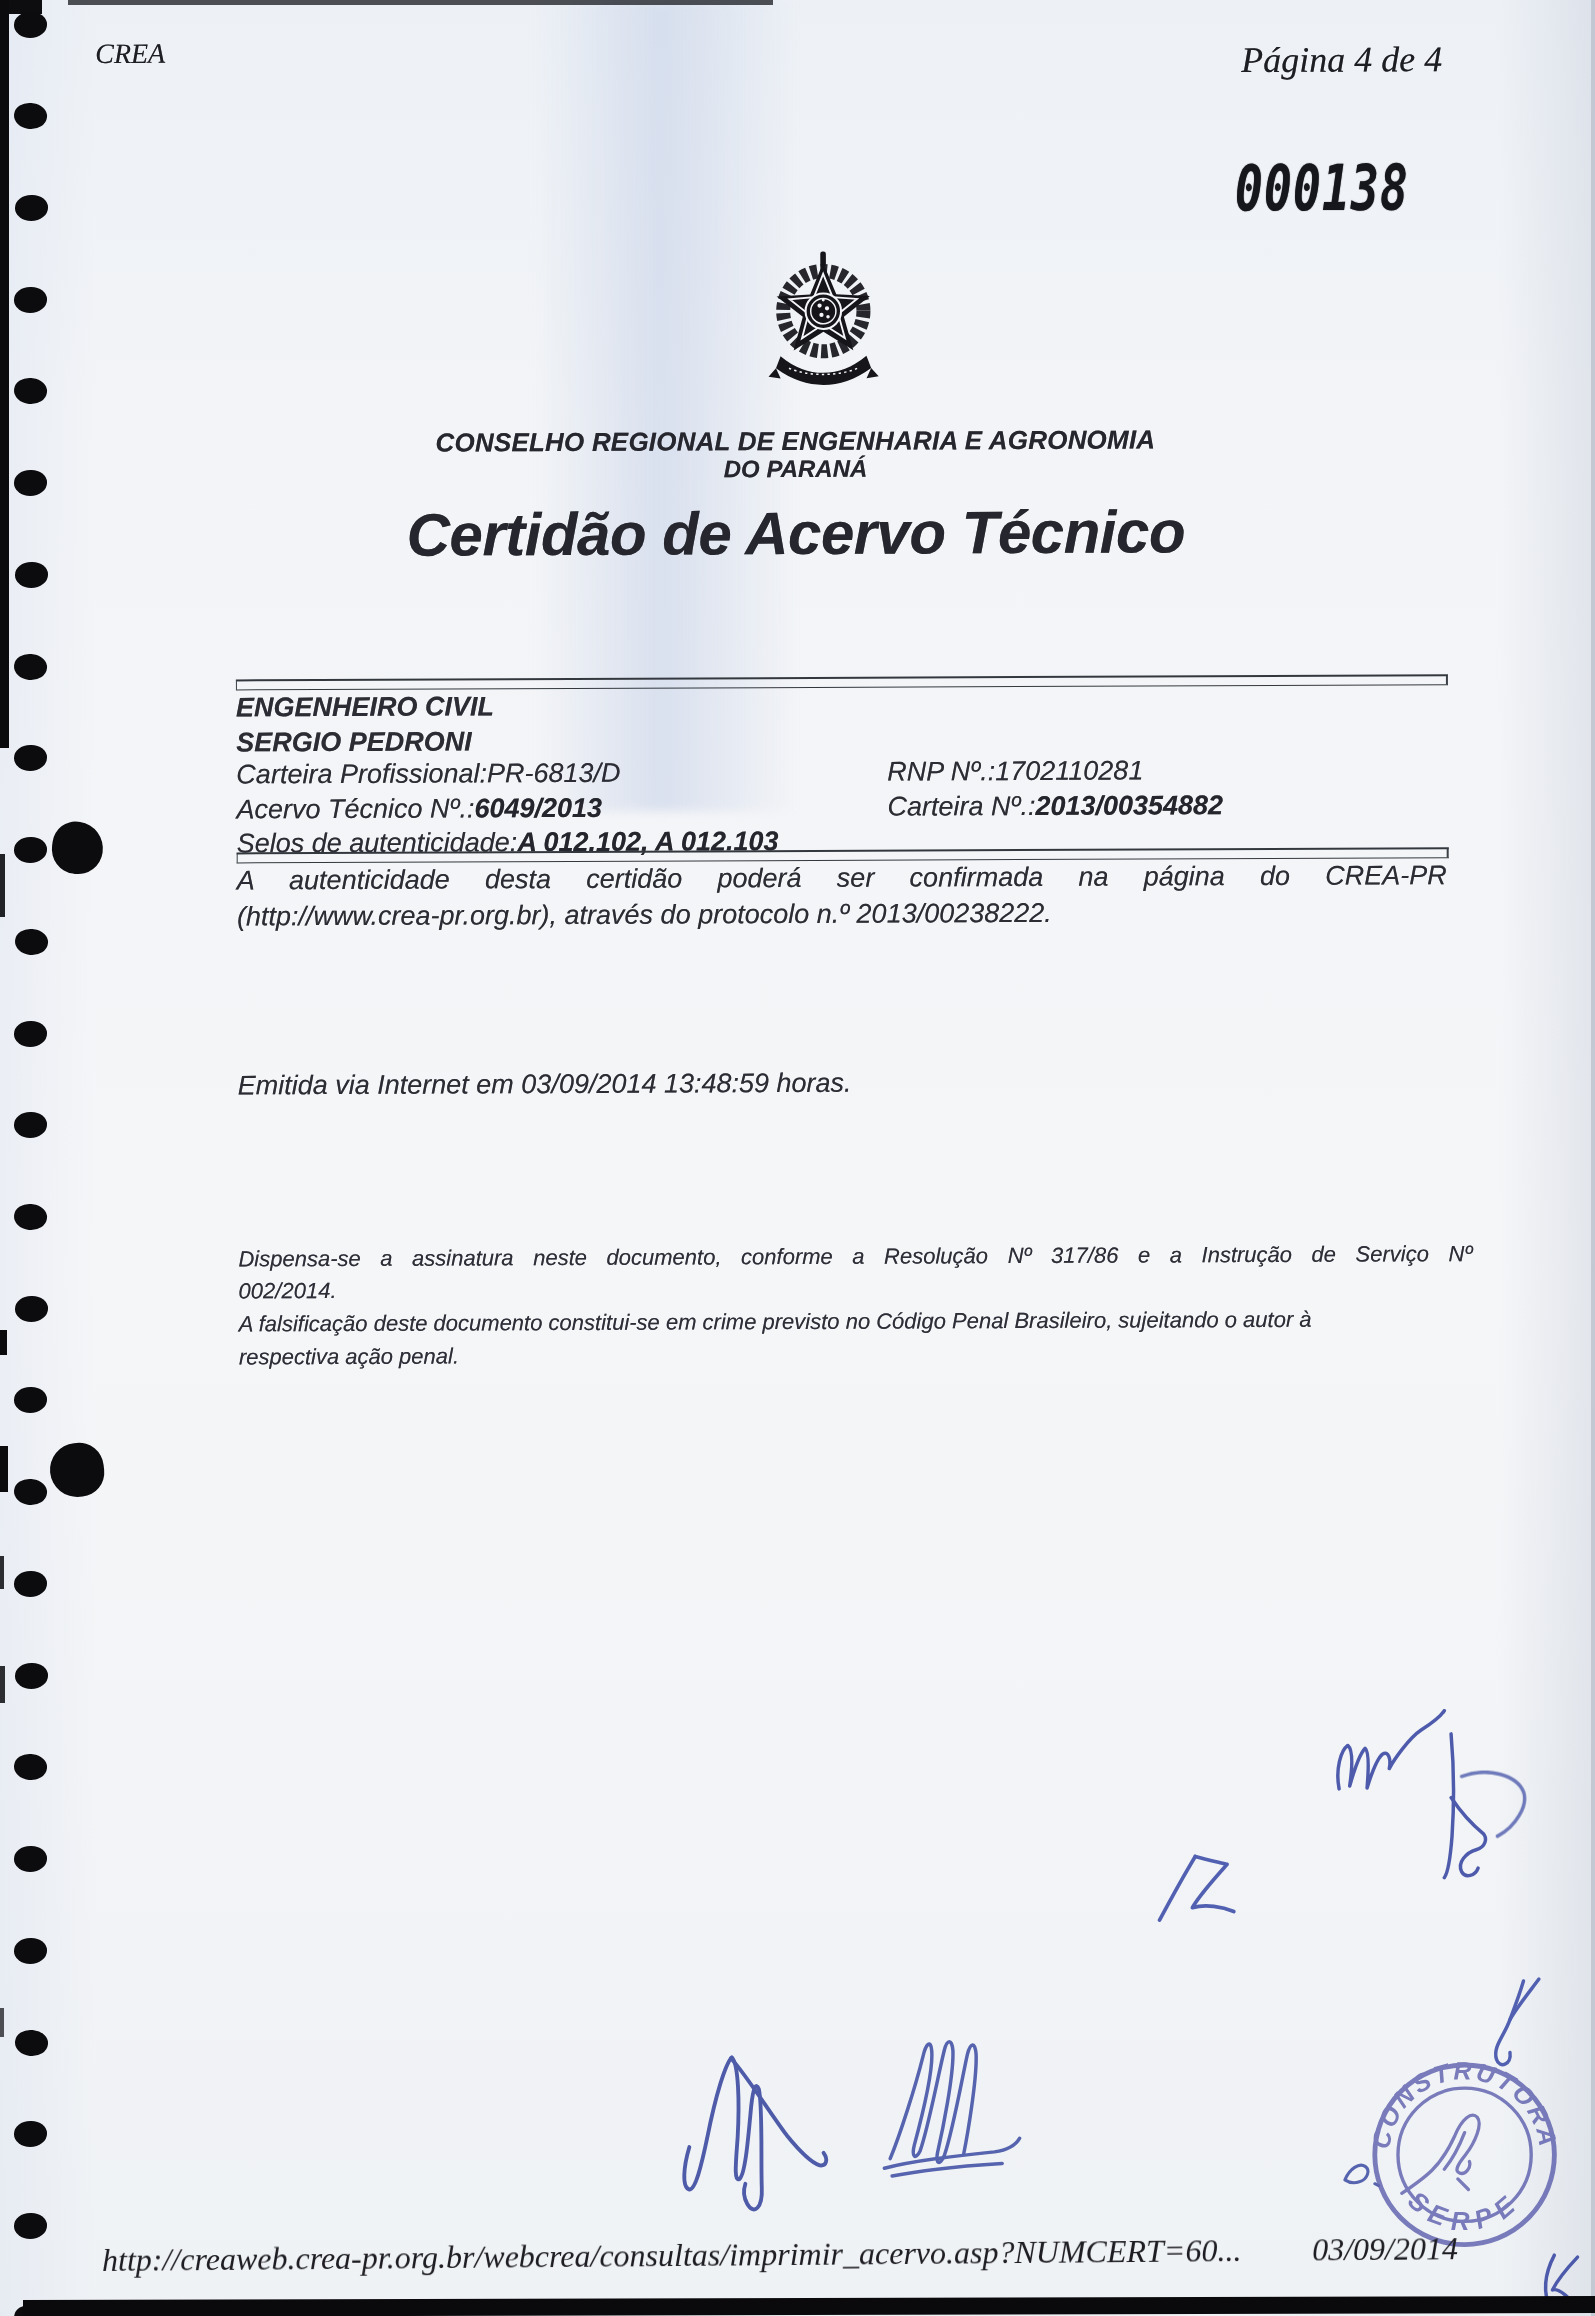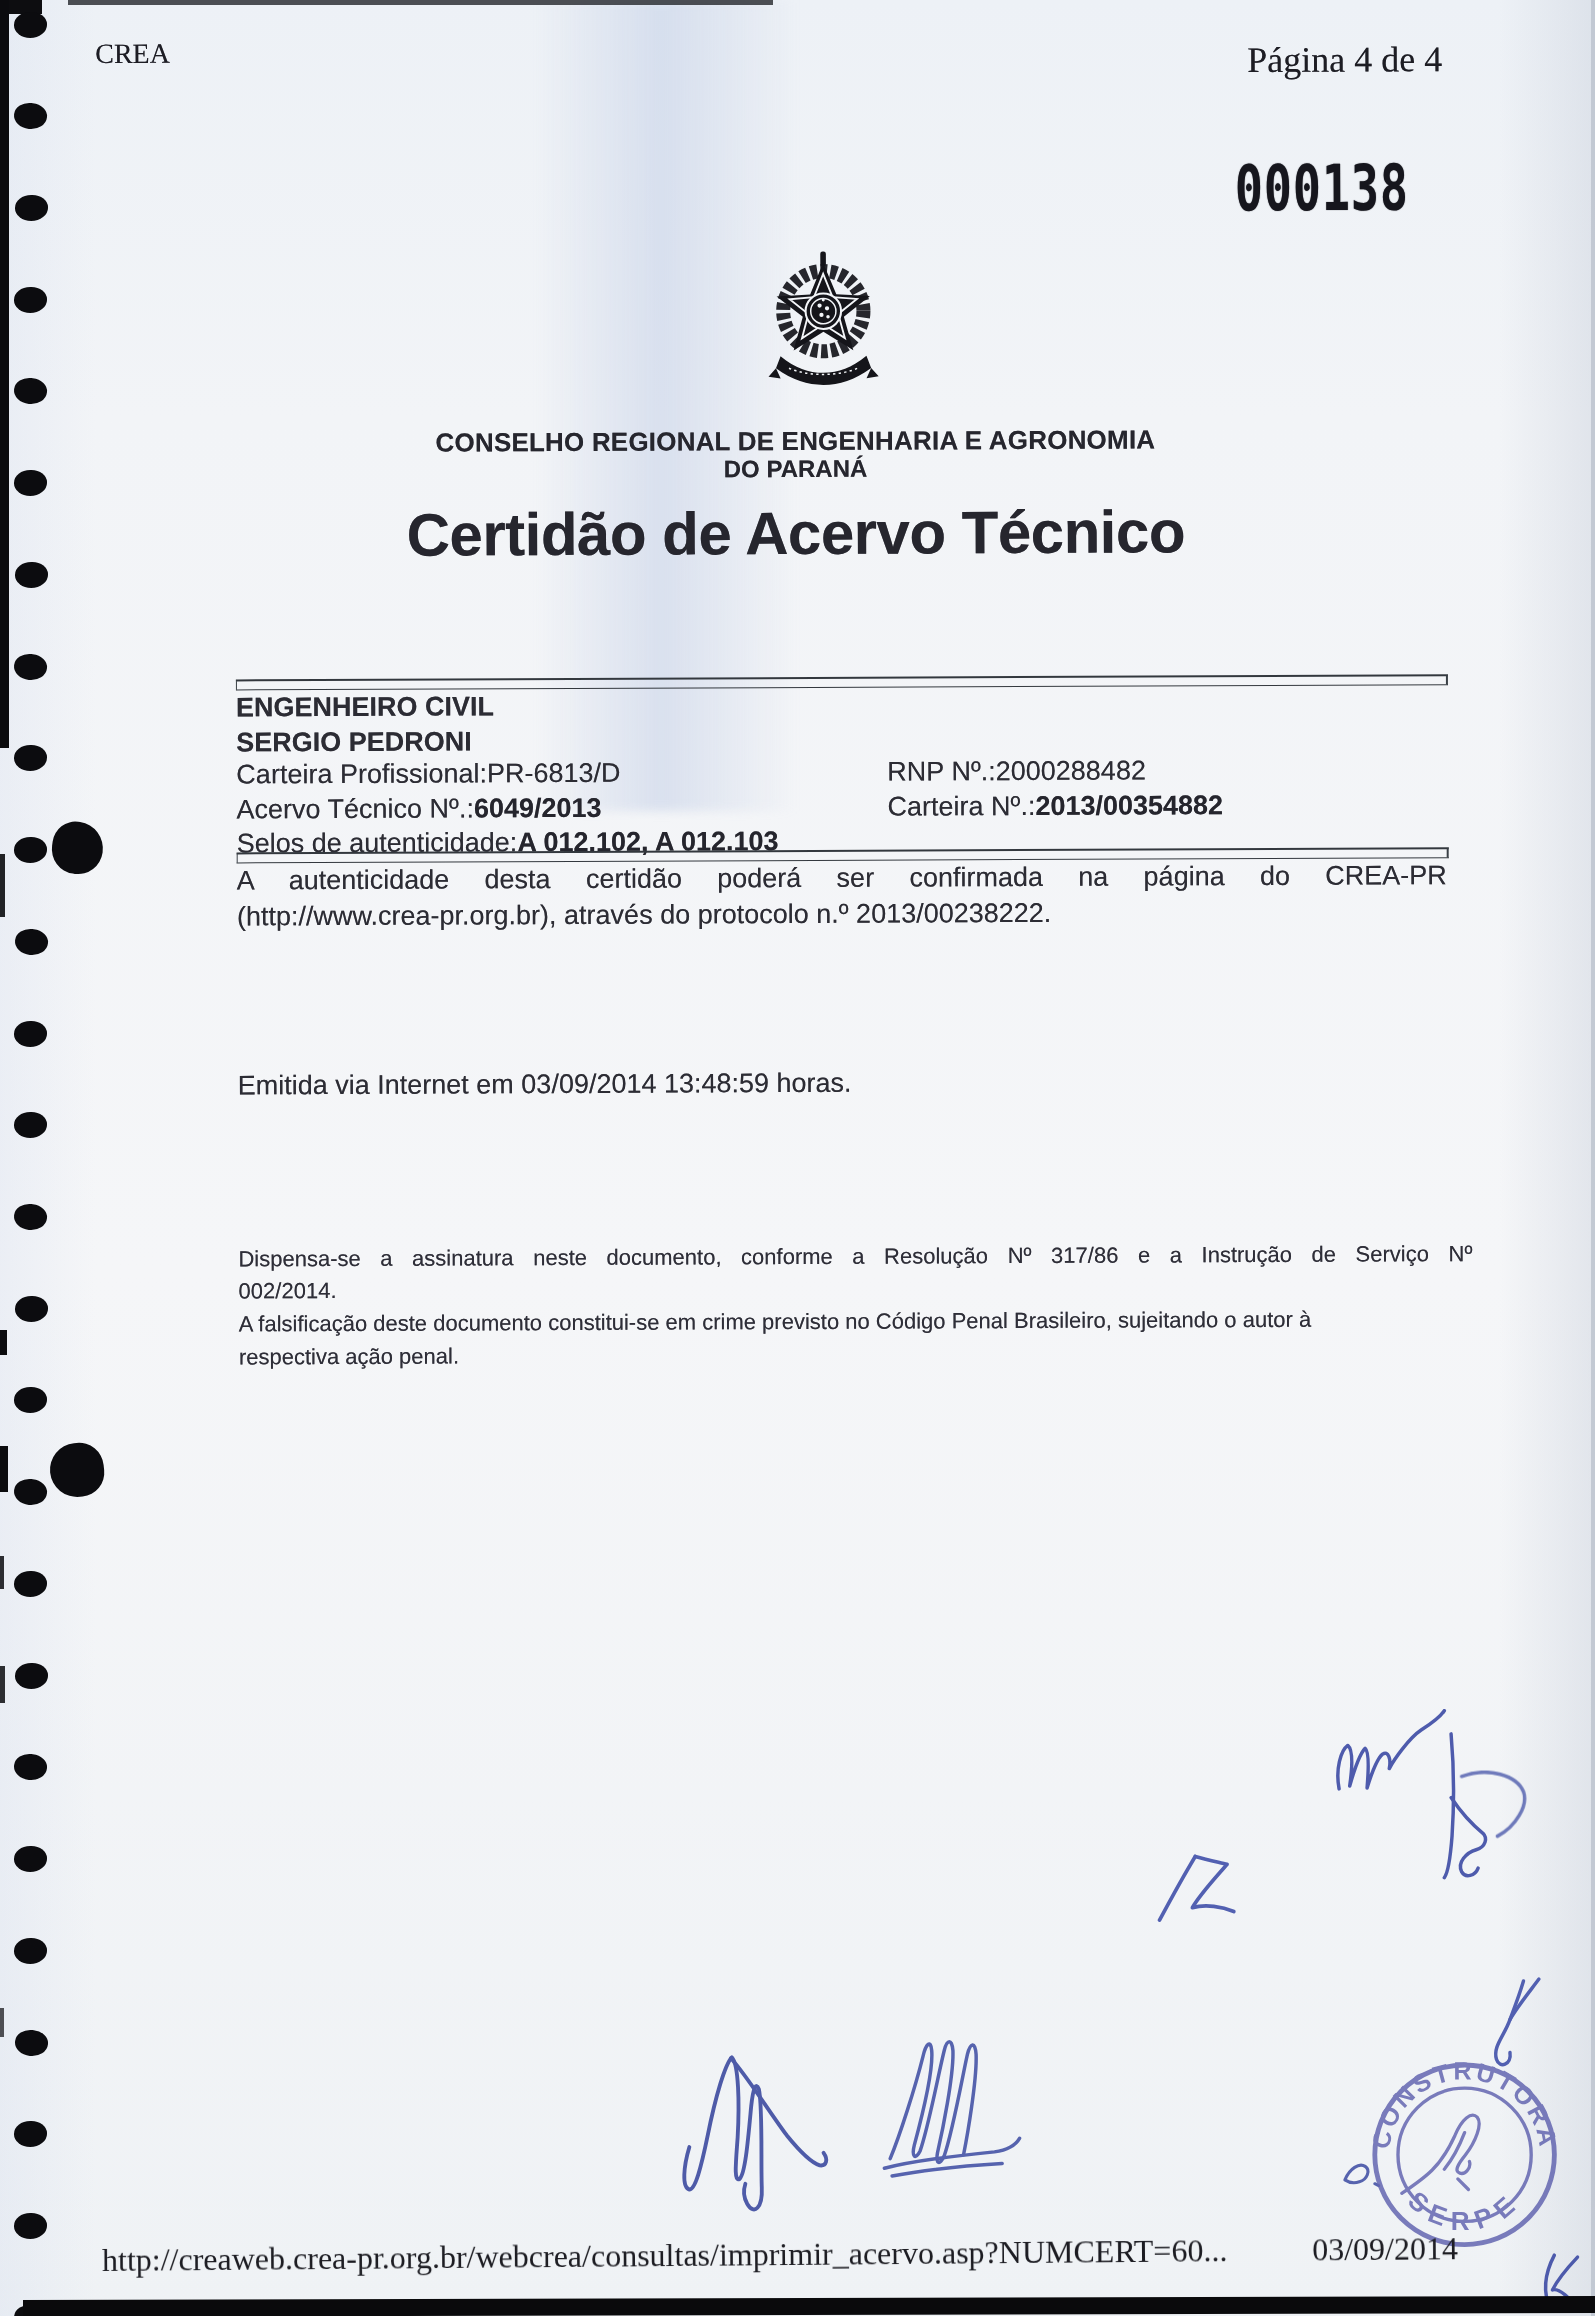--- a/index.html
+++ b/index.html
@@ -3,20 +3,21 @@
 <meta charset="utf-8">
 <style>
   html,body { margin:0; padding:0; background:#888; }
   .page {
     position:relative; width:1595px; height:2316px; overflow:hidden;
     background:
       linear-gradient(90deg, rgba(205,215,235,.25) 0%, rgba(255,255,255,0) 6%, rgba(255,255,255,0) 94%, rgba(190,198,212,.35) 100%),
       linear-gradient(180deg, #edf1f6 0%, #f2f4f7 18%, #f5f6f8 55%, #eff2f5 100%);
     font-family:"Liberation Sans","DejaVu Sans",sans-serif;
     color:#2c2c34;
+    font-style:italic;
   }
   .abs { position:absolute; }
   .serif { font-family:"Liberation Serif","DejaVu Serif",serif; }
   .nowrap { white-space:nowrap; }
   .content { position:absolute; inset:0; transform:rotate(-0.25deg); transform-origin:50% 40%;
              text-shadow:0 0 0.5px rgba(44,44,52,.6); }
   
   .shade-band { position:absolute; left:536px; top:0; width:261px; height:811px;
     background:linear-gradient(90deg, rgba(176,192,224,0) 0%, rgba(176,192,224,.38) 48%, rgba(176,192,224,0) 100%);
     filter:blur(4.8px); }
@@ -149,21 +150,21 @@
     <div class="abs org1">CONSELHO REGIONAL DE ENGENHARIA E AGRONOMIA</div>
     <div class="abs org2">DO PARANÁ</div>
     <h1 class="abs title">Certidão de Acervo Técnico</h1>
 
     <div class="abs rule rule1"></div>
 
     <div class="abs role">ENGENHEIRO CIVIL</div>
     <div class="abs pname">SERGIO PEDRONI</div>
 
     <div class="abs fld colL r1 nowrap"><span>Carteira Profissional:</span><span>PR-6813/D</span></div>
-    <div class="abs fld colR r1 nowrap"><span>RNP Nº.:</span><span>2000288482</span></div>
+    <div class="abs fld colR r1 nowrap"><span>RNP Nº.:</span><span>1702110281</span></div>
 
     <div class="abs fld colL r2 nowrap"><span>Acervo Técnico Nº.:</span><span class="fval-b">6049/2013</span></div>
     <div class="abs fld colR r2 nowrap"><span>Carteira Nº.:</span><span class="fval-b">2013/00354882</span></div>
 
     <div class="abs fld colL r3 nowrap"><span>Selos de autenticidade:</span><span class="fval-b">A 012.102, A 012.103</span></div>
 
     <div class="abs rule rule2"></div>
 
     <div class="abs para j paraL1">A autenticidade desta certidão poderá ser confirmada na página do CREA-PR</div>
     <div class="abs para paraL2 nowrap">(http://www.crea-pr.org.br), através do protocolo n.º 2013/00238222.</div>

